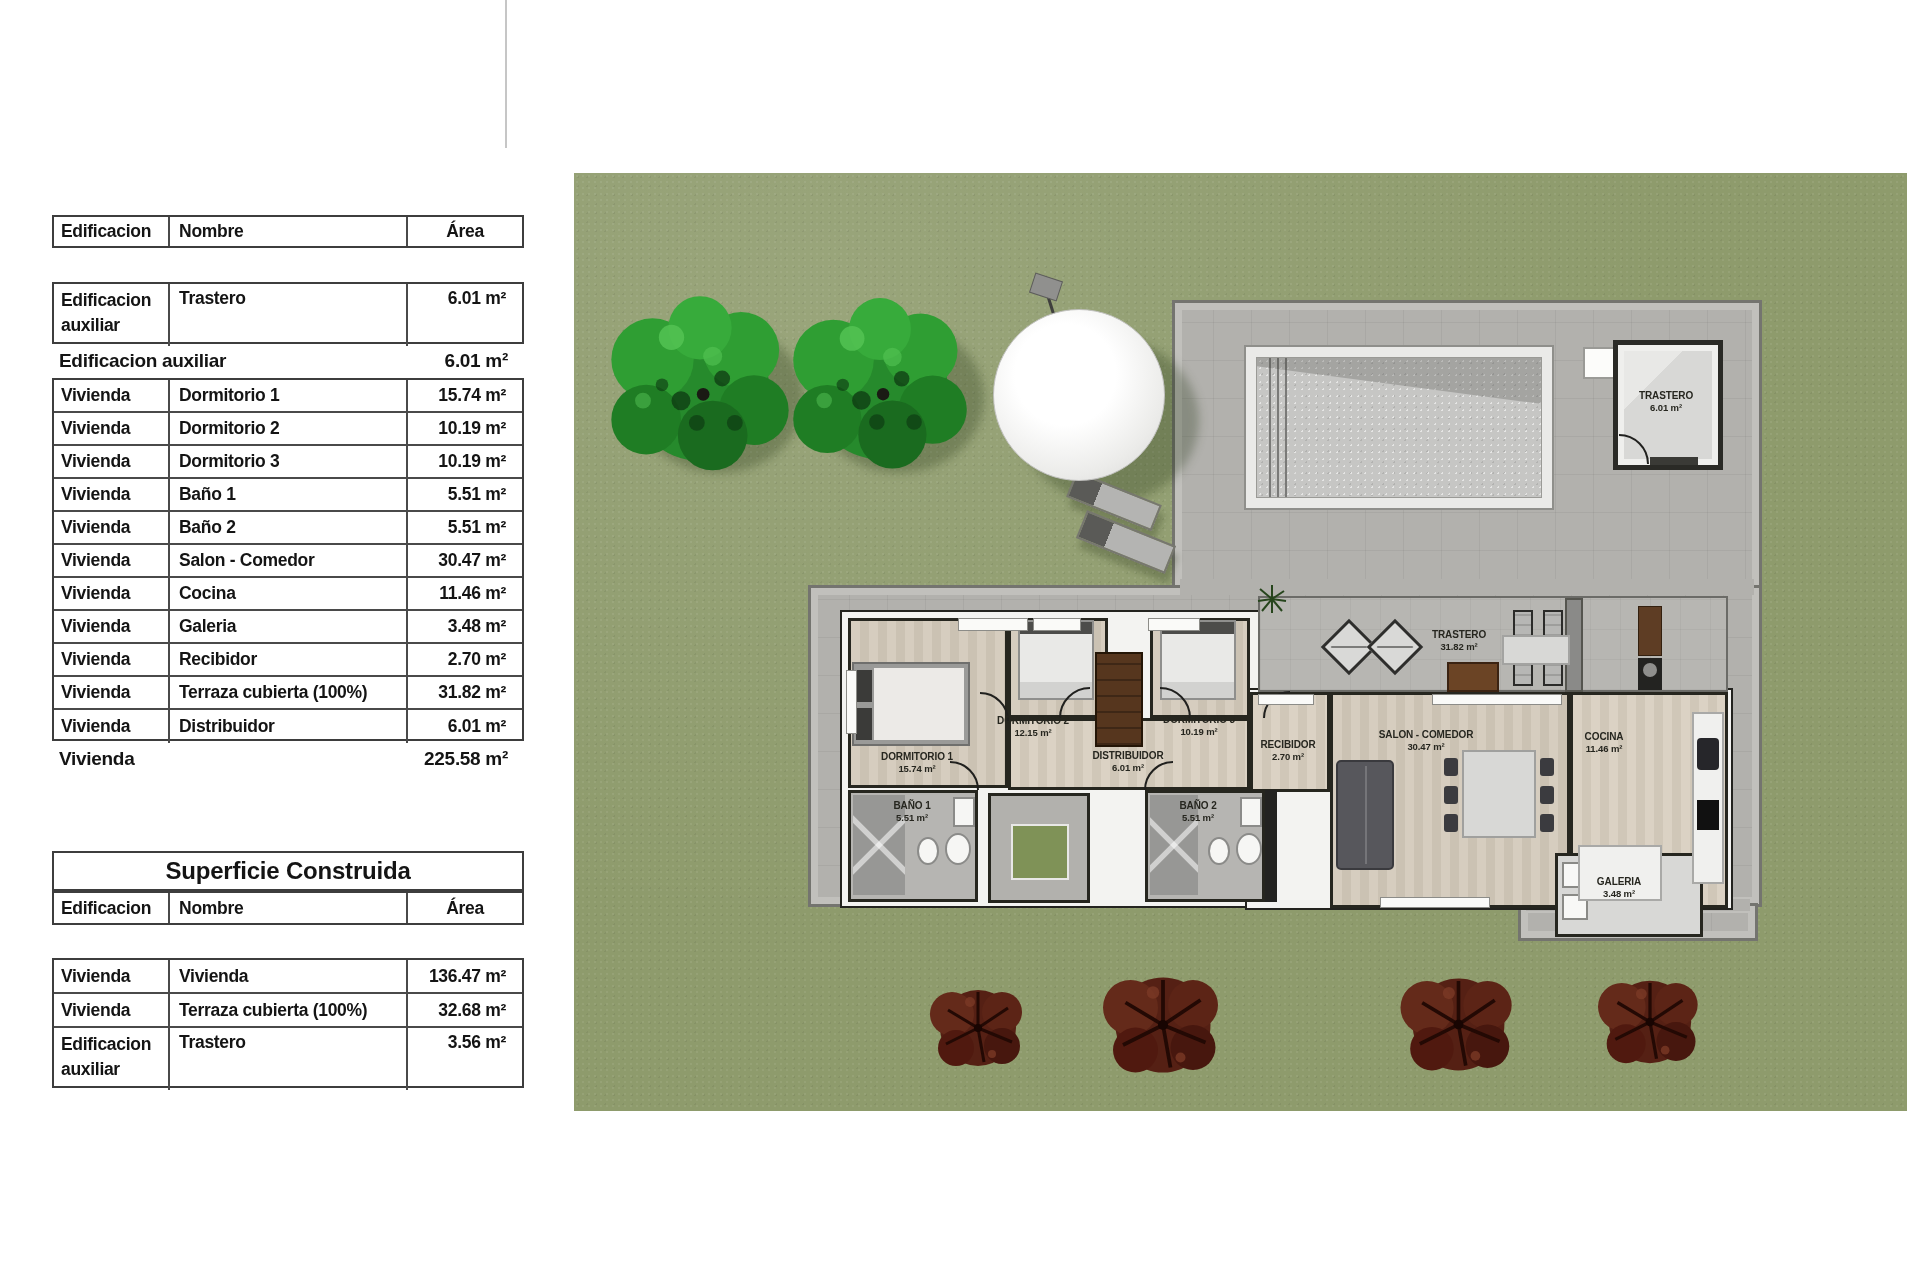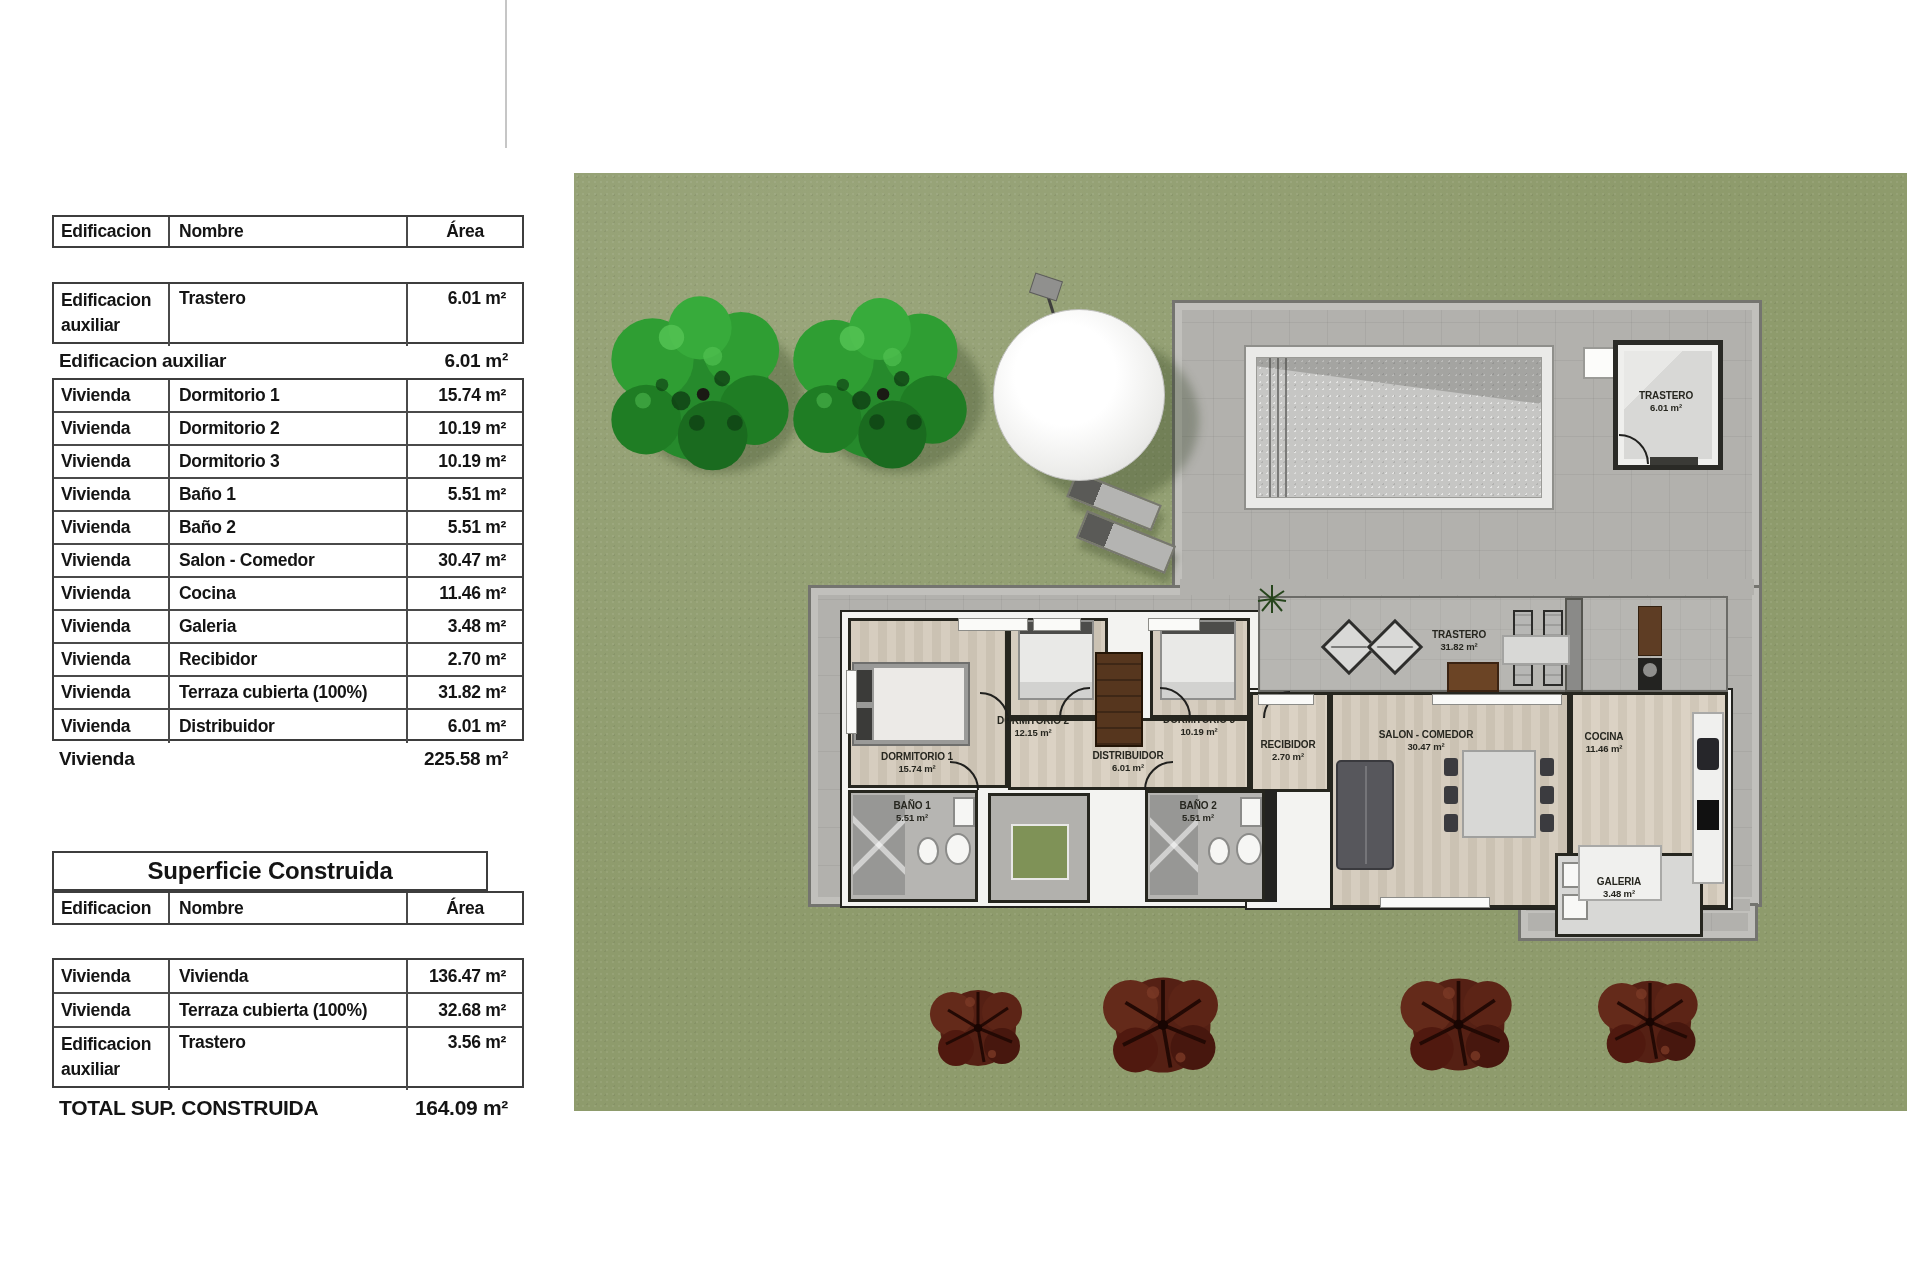--- a/index.html
+++ b/index.html
@@ -84,21 +84,21 @@
   <div id="divider" style="left:505px;top:0;width:2px;height:148px;"></div>
 
   <div id="tables-layer">
 
     <div class="tb-box tb-header" style="left:52px;top:215px;width:472px;height:33px;">
       <div class="hd-cell h0" style="width:115px;">Edificacion</div>
       <div class="hd-cell h1" style="width:240px;">Nombre</div>
       <div class="hd-cell h2" style="width:117px;">Área</div>
     </div>
 
-    <div class="tb-box tb-title" style="left:52px;top:851px;width:436px;height:40px;">
+    <div class="tb-box tb-title" style="left:52px;top:851px;width:472px;height:40px;">
       <span>Superficie Construida</span>
     </div>
     <div class="tb-box tb-header" style="left:52px;top:891px;width:472px;height:34px;">
       <div class="hd-cell h0" style="width:115px;">Edificacion</div>
       <div class="hd-cell h1" style="width:240px;">Nombre</div>
       <div class="hd-cell h2" style="width:117px;">Área</div>
     </div>
 
   <div class="tb-block" style="left: 52px; top: 282px; width: 472px; height: 62px;">
         <div class="tb-row tall" style="height: 62px;">
@@ -181,24 +181,20 @@
         <div class="tb-row" style="height: 34px;">
           <div class="tb-cell c0" style="width: 115px;">Vivienda</div>
           <div class="tb-cell c1" style="width: 240px;">Terraza cubierta (100%)</div>
           <div class="tb-cell c2" style="width: 117px;">32.68 m²</div>
         </div>
         <div class="tb-row tall" style="height: 62px;">
           <div class="tb-cell c0" style="width: 115px;">Edificacion auxiliar</div>
           <div class="tb-cell c1" style="width: 240px;">Trastero</div>
           <div class="tb-cell c2" style="width: 117px;">3.56 m²</div>
         </div>
-      </div>
-      <div class="tb-free tot" style="left: 52px; top: 1088px; width: 472px; height: 40px;">
-        <span class="fl">TOTAL SUP. CONSTRUIDA</span>
-        <span class="fv">164.09 m²</span>
       </div>
     </div>
 
   <div id="plan">
     <div class="lawn"></div>
 
     <div class="deck" style="left:598px;top:127px;width:590px;height:292px;"></div>
     <div class="deck" style="left:234px;top:412px;width:954px;height:322px;"></div>
     <div class="deck" style="left:944px;top:730px;width:240px;height:38px;"></div>
     <div class="deck-patch" style="left:606px;top:406px;width:574px;height:16px;"></div>

